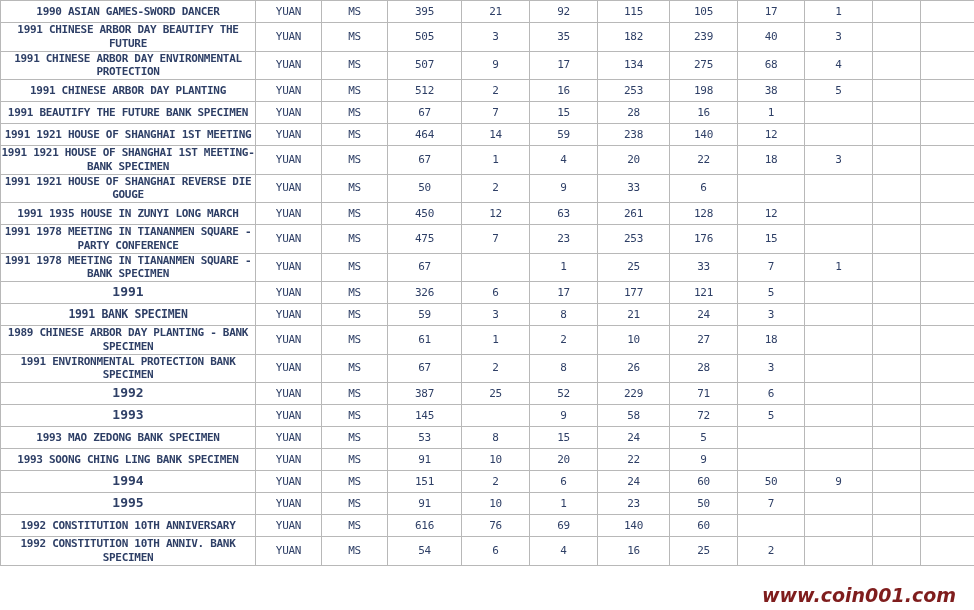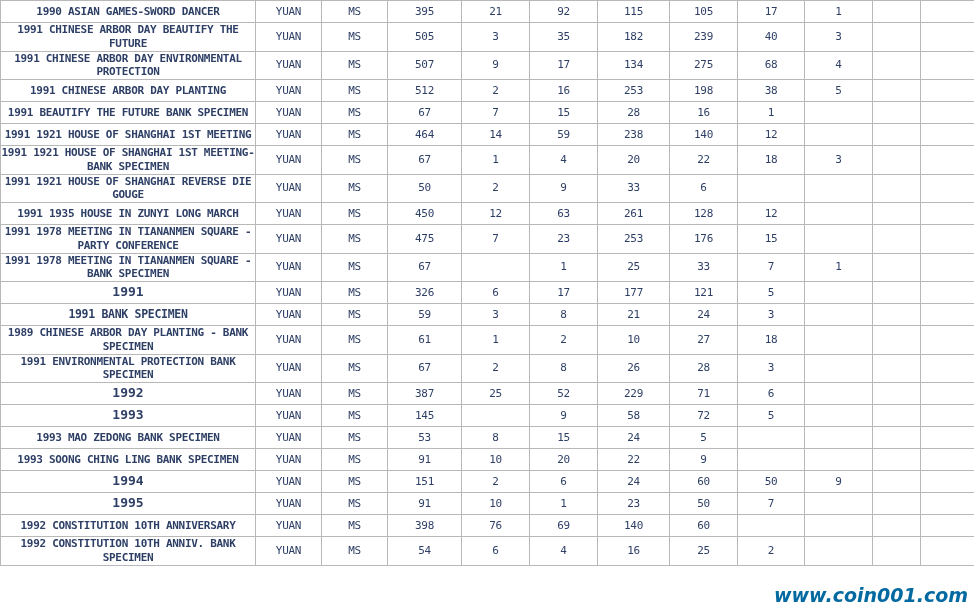--- a/index.html
+++ b/index.html
@@ -63,27 +63,27 @@
   td.desc.mid {
     font-size: 11.5px;
   }
   td.num, td.den {
     font-size: 11.5px;
     color: #33456e;
     font-family: "DejaVu Sans Mono", monospace;
   }
   .watermark {
     position: absolute;
-    right: 6px;
+    right: 18px;
     bottom: 4px;
     font-family: "DejaVu Sans", sans-serif;
     font-size: 19px;
     font-weight: bold;
     font-style: italic;
-    color: #0369a1;
+    color: #7f1d1d;
     letter-spacing: 0px;
     text-shadow: 0 0 1px rgba(255,255,255,0.6);
     pointer-events: none;
     user-select: none;
   }
 </style>
 </head>
 <body>
 
 <div id="sheet">
@@ -394,21 +394,21 @@
           <td class="num">50</td>
           <td class="num">7</td>
           <td class="num"></td>
           <td class="num"></td>
           <td class="num"></td>
         </tr>
         <tr>
           <td class="desc">1992 CONSTITUTION 10TH ANNIVERSARY</td>
           <td class="den">YUAN</td>
           <td class="den">MS</td>
-          <td class="num">398</td>
+          <td class="num">616</td>
           <td class="num">76</td>
           <td class="num">69</td>
           <td class="num">140</td>
           <td class="num">60</td>
           <td class="num"></td>
           <td class="num"></td>
           <td class="num"></td>
           <td class="num"></td>
         </tr>
         <tr>

